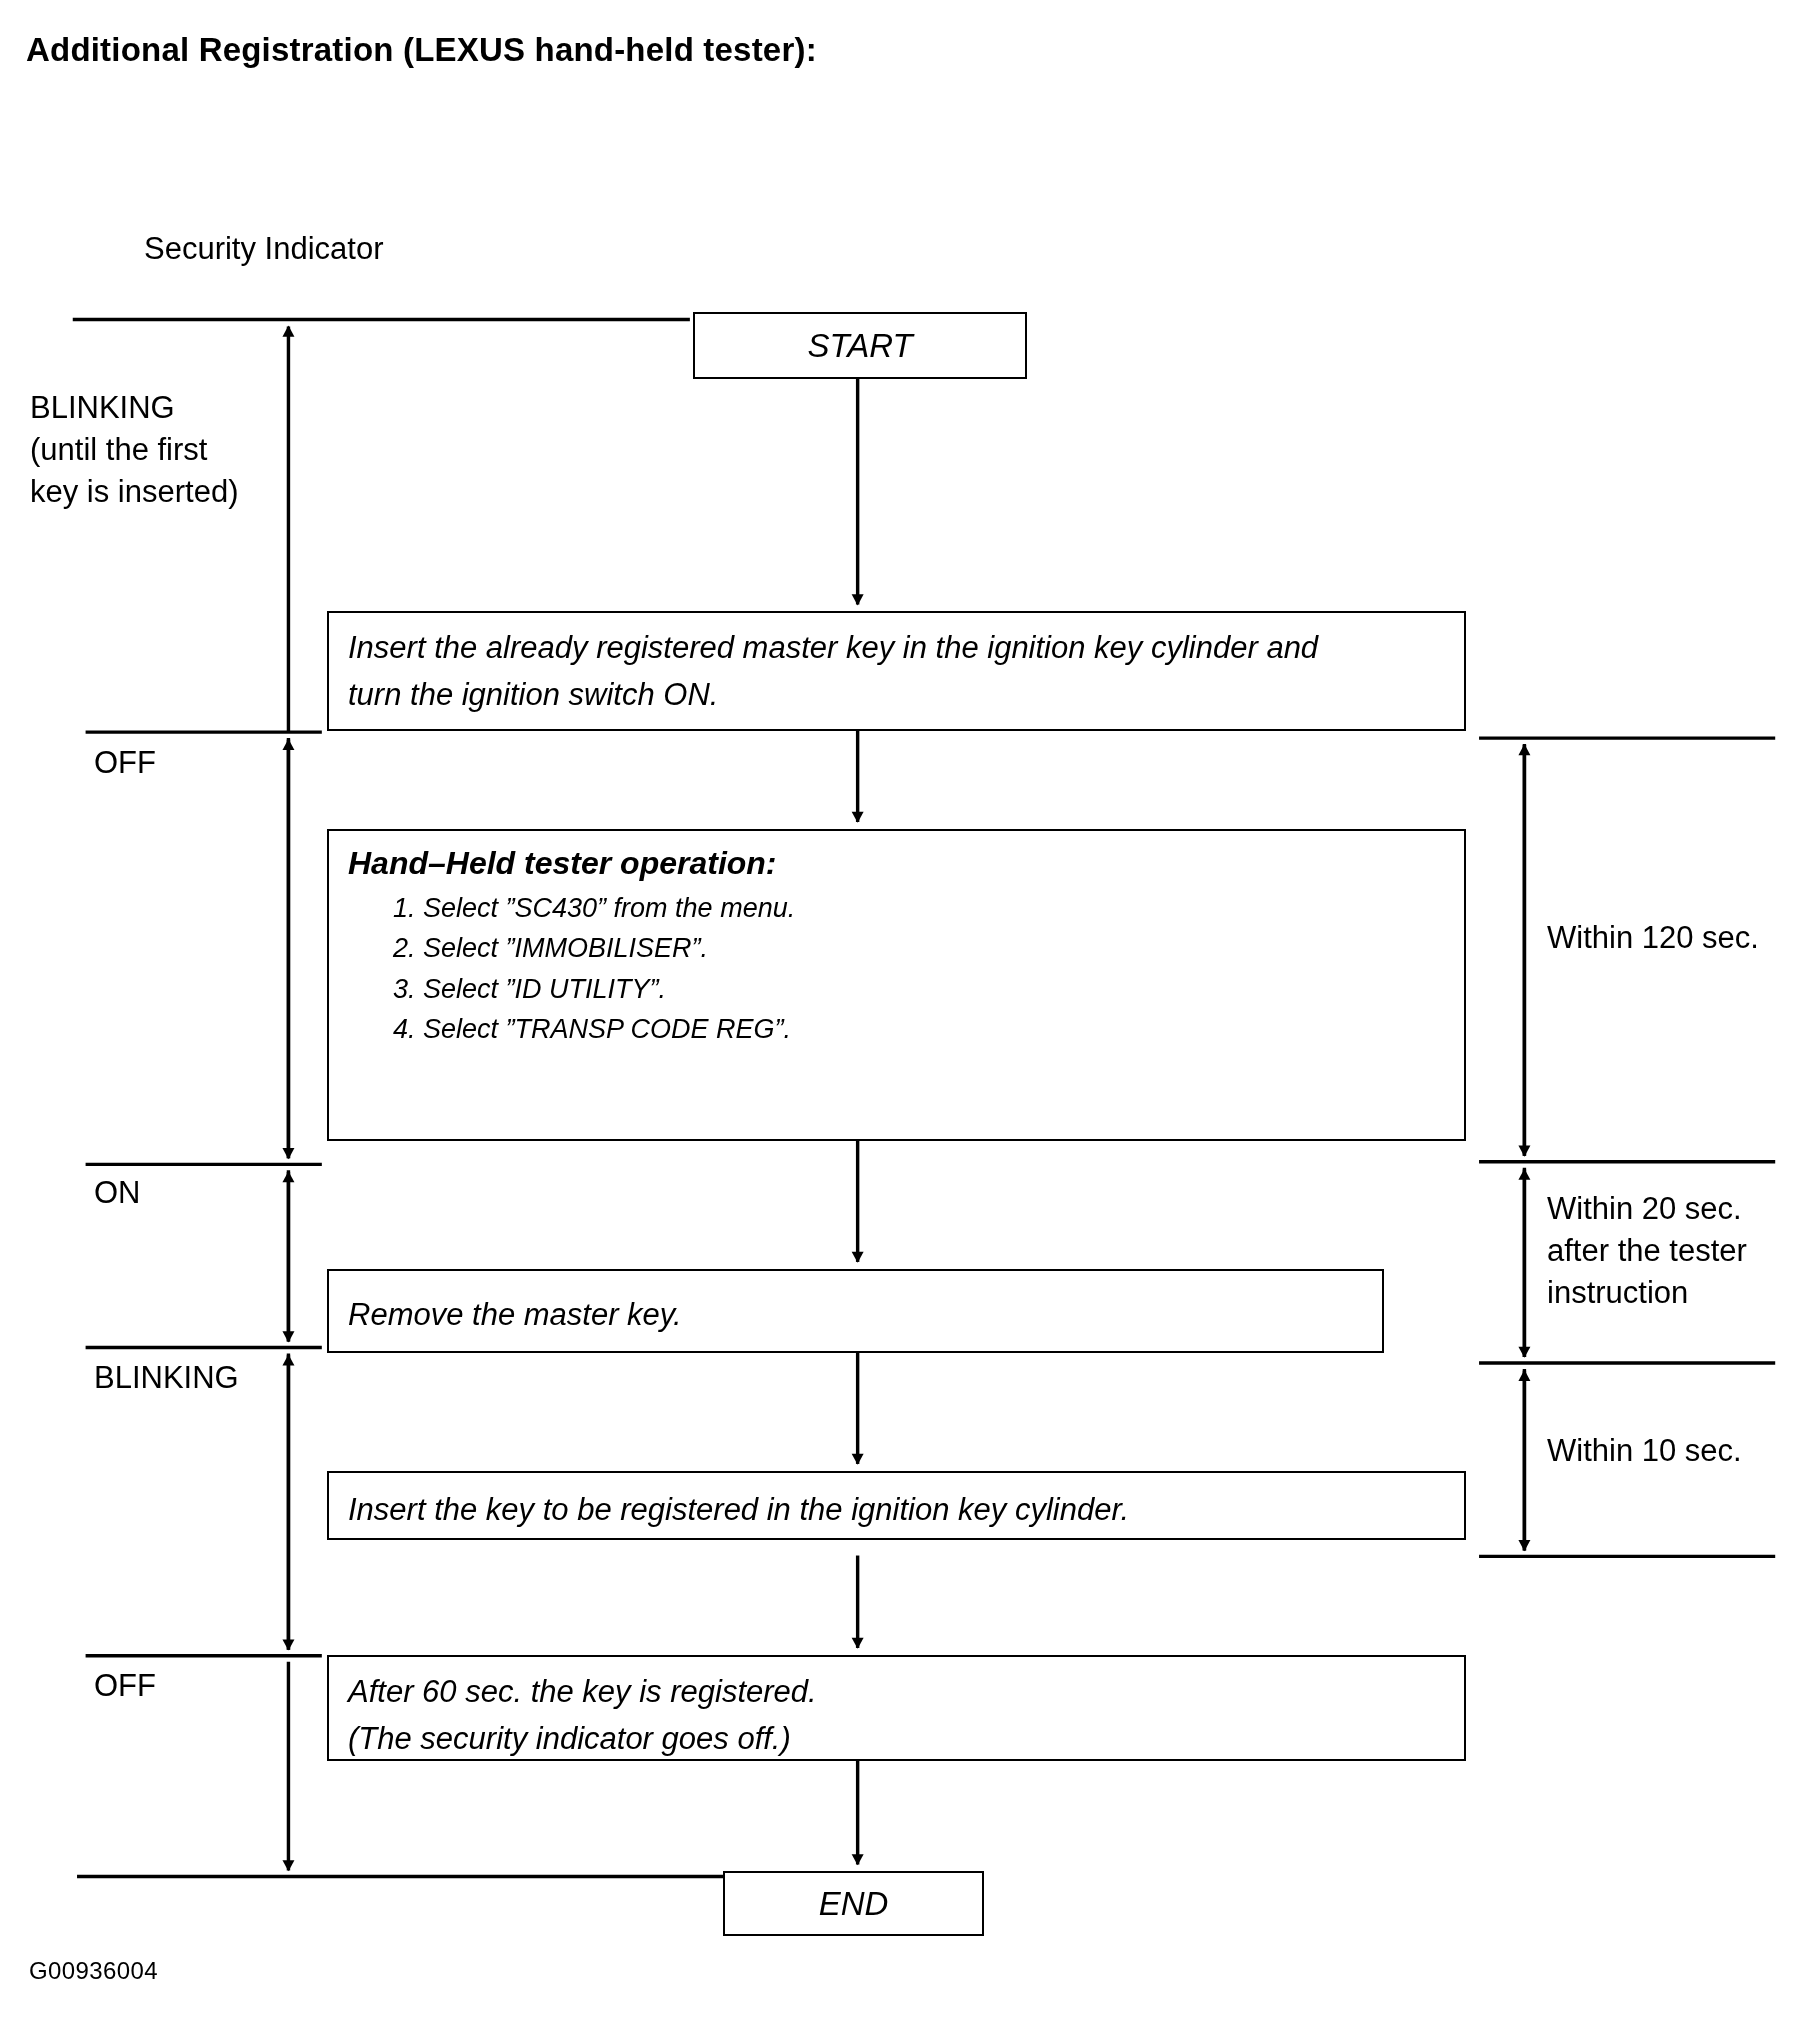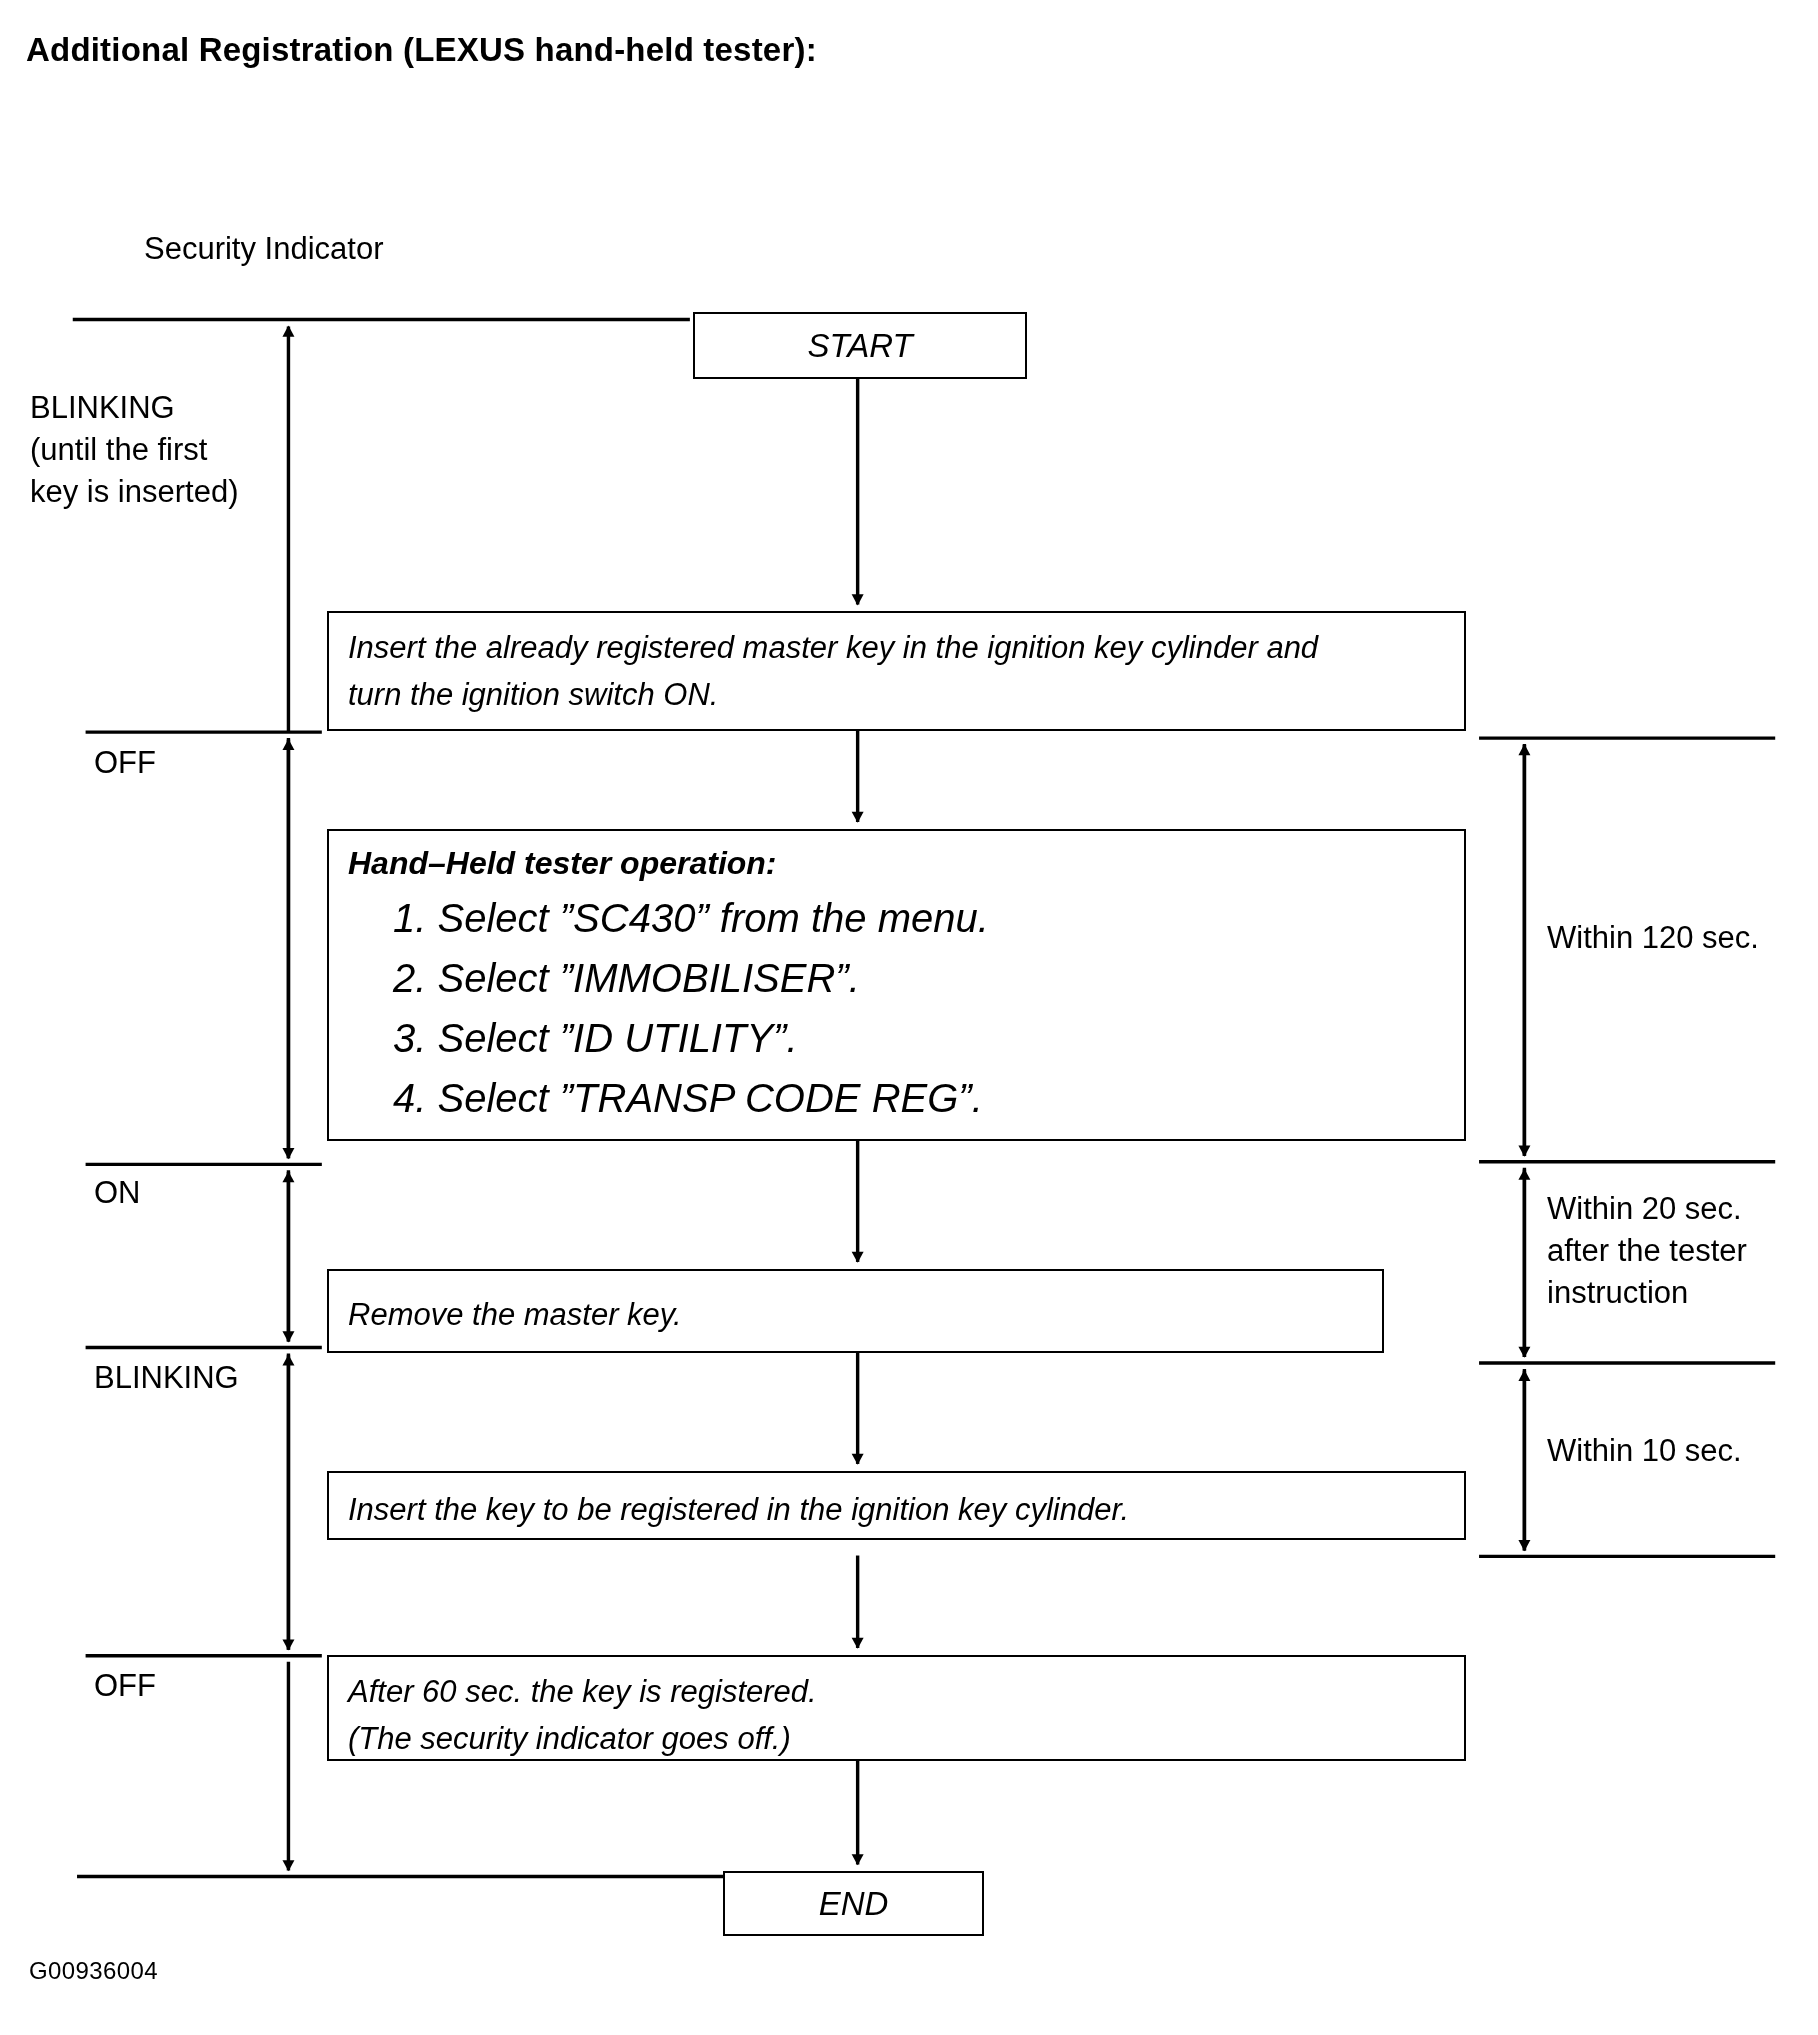--- a/index.html
+++ b/index.html
@@ -81,21 +81,21 @@
     margin-bottom: 6px;
   }
 
   .tester-steps {
     margin: 0;
     padding: 0;
     list-style: none;
   }
   .tester-steps li {
     padding-left: 45px;
-    font-size: 40px;
+    font-size: 27px;
     line-height: 1.5;
     white-space: nowrap;
   }
 
   .tester-tail {
     font-size: 31px;
     line-height: 1.5;
     padding-left: 15.4px;
     text-align: justify;
     text-align-last: left;

